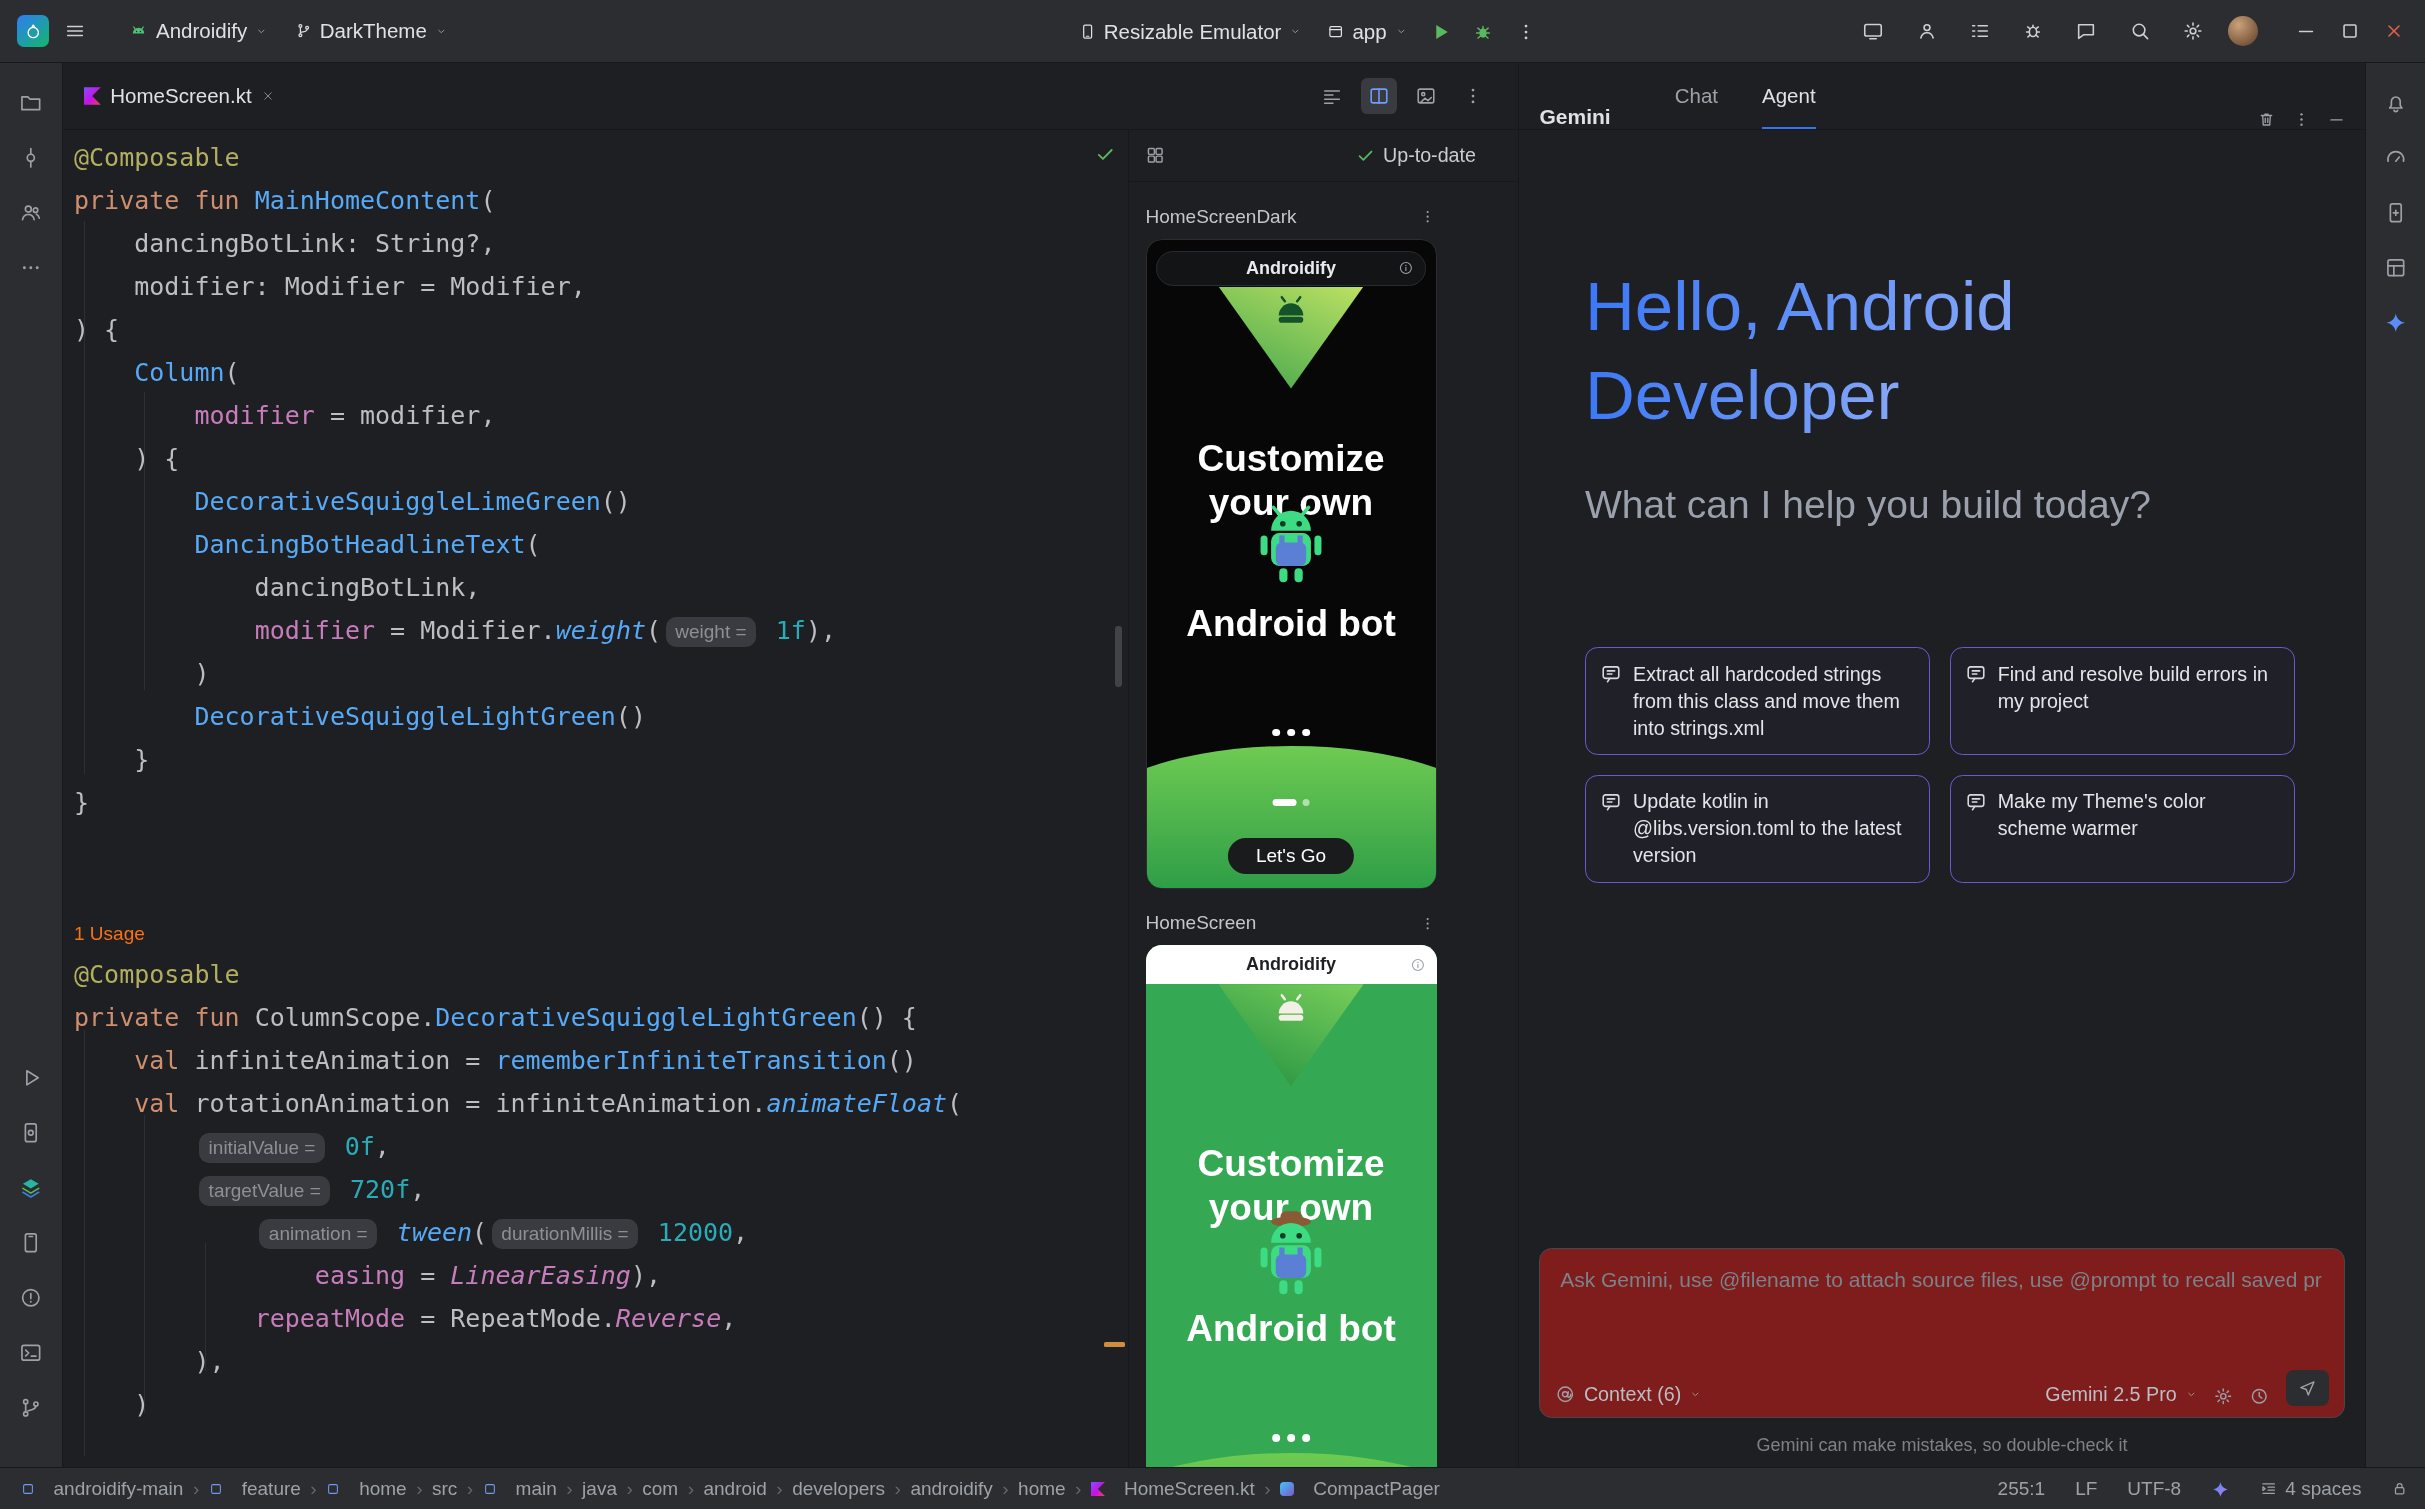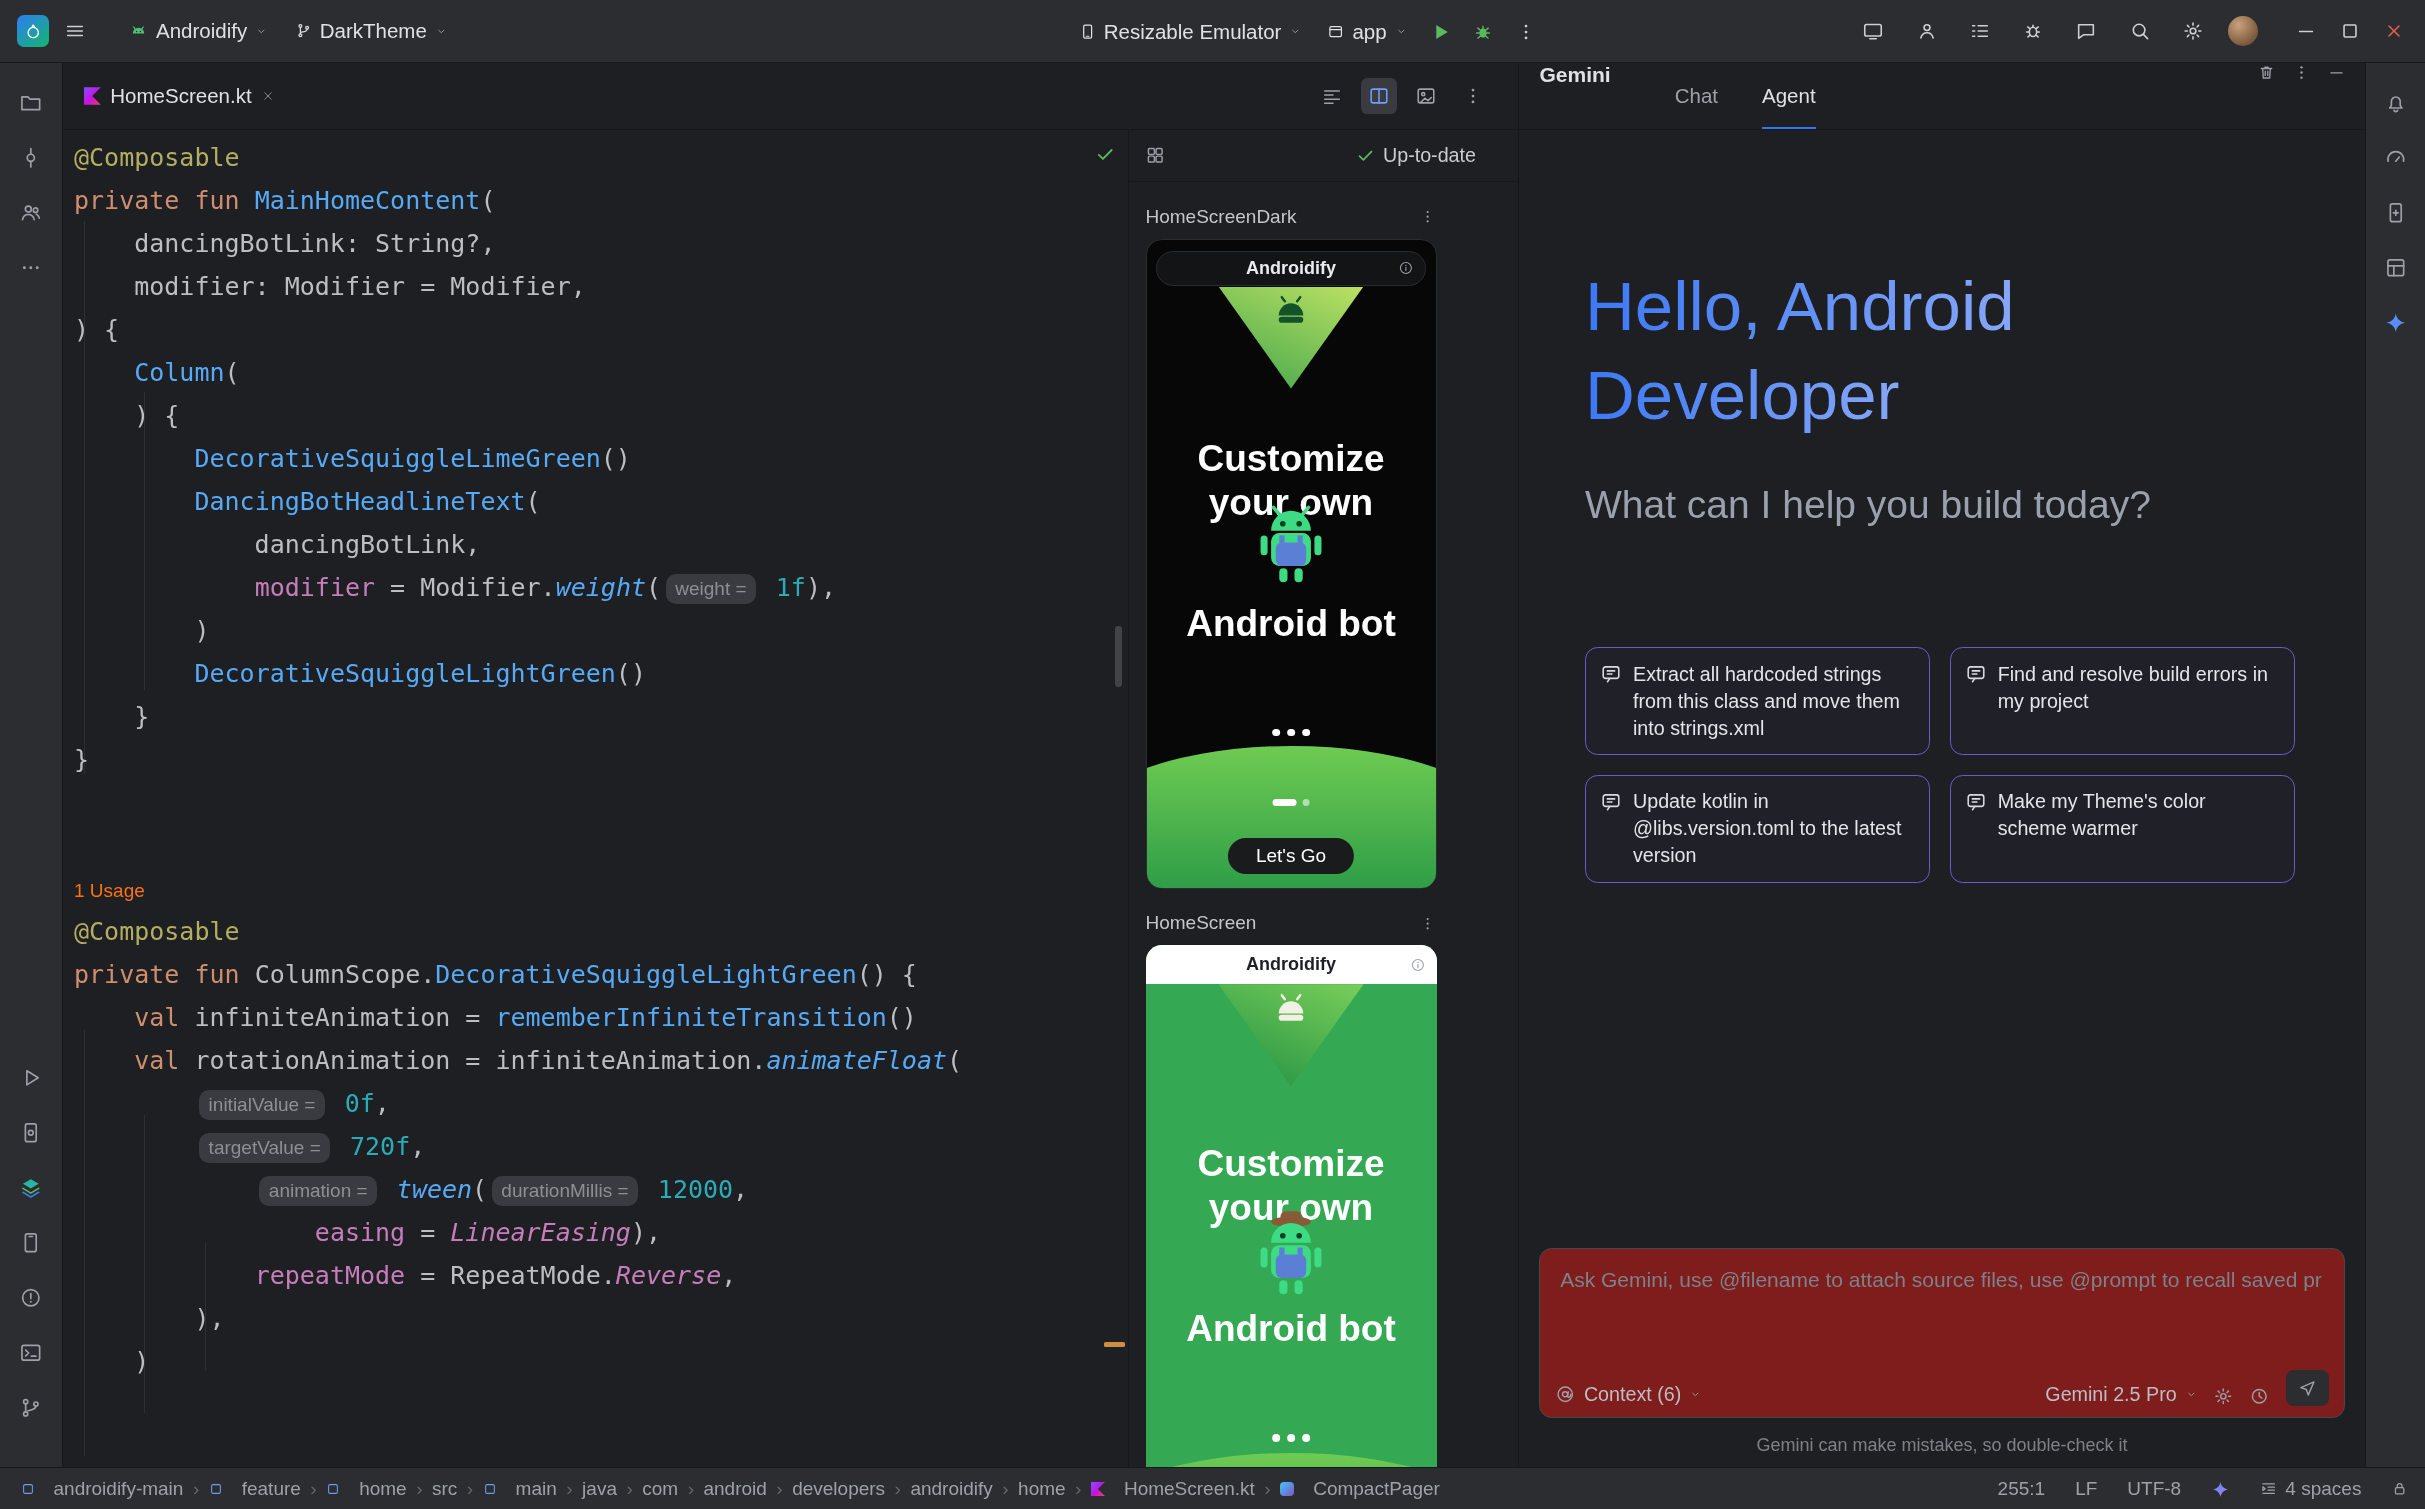--- a/index.html
+++ b/index.html
@@ -111,21 +111,21 @@
 .ppager{position:absolute;bottom:82px;left:50%;transform:translateX(-50%);display:flex;align-items:center;gap:6.3px}
 .pg-a{width:23.6px;height:7px;border-radius:3.9px;background:#fff}
 .pg{width:7px;height:7px;border-radius:50%;background:rgba(255,255,255,.55)}
 .pcta{position:absolute;bottom:14px;left:50%;transform:translateX(-50%);height:36px;border-radius:18px;
       background:#1a1b1d;color:#fff;font-size:19px;display:flex;align-items:center;justify-content:center;
       padding:0 28px;white-space:nowrap}
 
 
 .gemini-panel{flex:1;border-left:0.8px solid #17181b;display:flex;flex-direction:column;position:relative;
               min-width:0;background:#1e1f22}
-.ghead{height:67px;display:flex;align-items:flex-start;padding:0 19px 0 20.5px;border-bottom:0.8px solid #17181b;flex:none}
+.ghead{height:67px;display:flex;align-items:flex-end;padding:0 19px 0 20.5px;border-bottom:0.8px solid #17181b;flex:none}
 .gtitle{font-weight:700;color:#dfe1e5;font-size:21px}
 .gtabs{display:flex;margin-left:64px;gap:44px;height:100%}
 .gtab{display:flex;align-items:center;color:#9da2a9;font-size:20.5px;border-bottom:2.4px solid transparent;padding-top:2.4px}
 .gtab.active{color:#dfe1e5;border-bottom-color:#3574f0}
 .ghead-actions{margin-left:auto;display:flex;gap:15.8px;color:#9da0a8;align-items:center}
 .gbody{padding:132px 0 0 66px}
 .greet div{font-size:69px;line-height:89px;font-weight:500;width:max-content;
            background:linear-gradient(92deg,#3b78f6,#86a7f9);
            -webkit-background-clip:text;background-clip:text;color:transparent}
 .gsub{margin-top:43px;font-size:39px;color:#9aa1ac}
@@ -459,20 +459,21 @@
           <div class="guide" style="left:20.5px;top:900px;height:426px"></div>
           <div class="guide" style="left:81px;top:985px;height:298px"></div>
           <div class="guide" style="left:142px;top:1113px;height:128px"></div>
           <div class="code">
               <div class="code-line"><span class="tok-ann">@Composable</span></div>
               <div class="code-line"><span class="tok-kw">private</span><span class="tok-def"> </span><span class="tok-kw">fun</span><span class="tok-def"> </span><span class="tok-fn">MainHomeContent</span><span class="tok-def">(</span></div>
               <div class="code-line"><span class="tok-def">    dancingBotLink: String?,</span></div>
               <div class="code-line"><span class="tok-def">    modifier: Modifier = Modifier,</span></div>
               <div class="code-line"><span class="tok-def">) {</span></div>
               <div class="code-line"><span class="tok-def">    </span><span class="tok-fn">Column</span><span class="tok-def">(</span></div>
+              <div class="code-line"><span class="tok-def">        </span><span class="tok-named">modifier</span><span class="tok-def"> = modifier,</span></div>
               <div class="code-line"><span class="tok-def">    ) {</span></div>
               <div class="code-line"><span class="tok-def">        </span><span class="tok-fn">DecorativeSquiggleLimeGreen</span><span class="tok-def">()</span></div>
               <div class="code-line"><span class="tok-def">        </span><span class="tok-fn">DancingBotHeadlineText</span><span class="tok-def">(</span></div>
               <div class="code-line"><span class="tok-def">            dancingBotLink,</span></div>
               <div class="code-line"><span class="tok-def">            </span><span class="tok-named">modifier</span><span class="tok-def"> = Modifier.</span><span class="tok-fni">weight</span><span class="tok-def">(</span><span class="tok-hint">weight =</span><span class="tok-num"> 1f</span><span class="tok-def">),</span></div>
               <div class="code-line"><span class="tok-def">        )</span></div>
               <div class="code-line"><span class="tok-def">        </span><span class="tok-fn">DecorativeSquiggleLightGreen</span><span class="tok-def">()</span></div>
               <div class="code-line"><span class="tok-def">    }</span></div>
               <div class="code-line"><span class="tok-def">}</span></div>
               <div class="code-line"></div>

